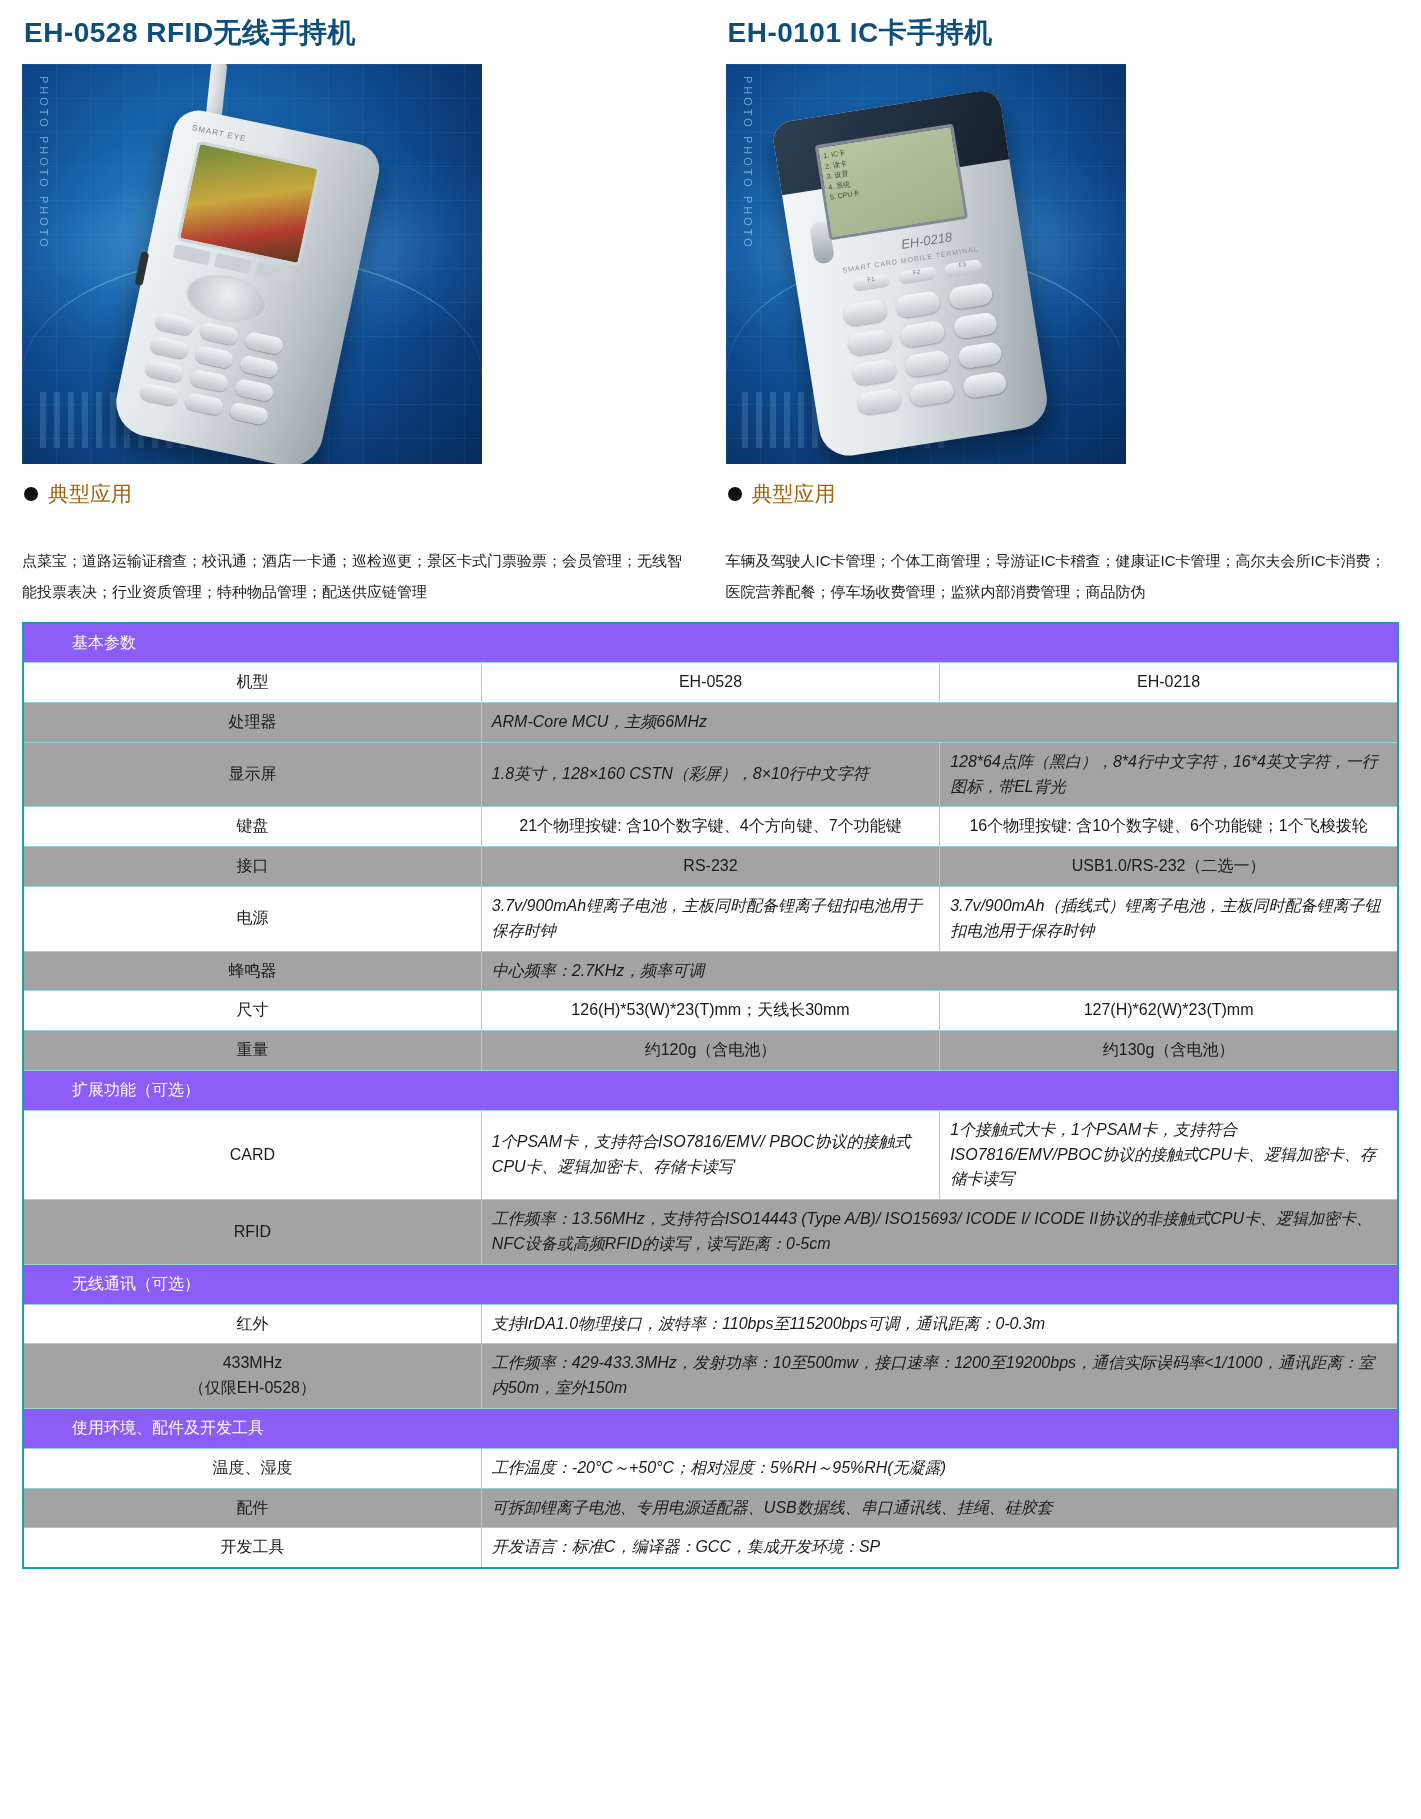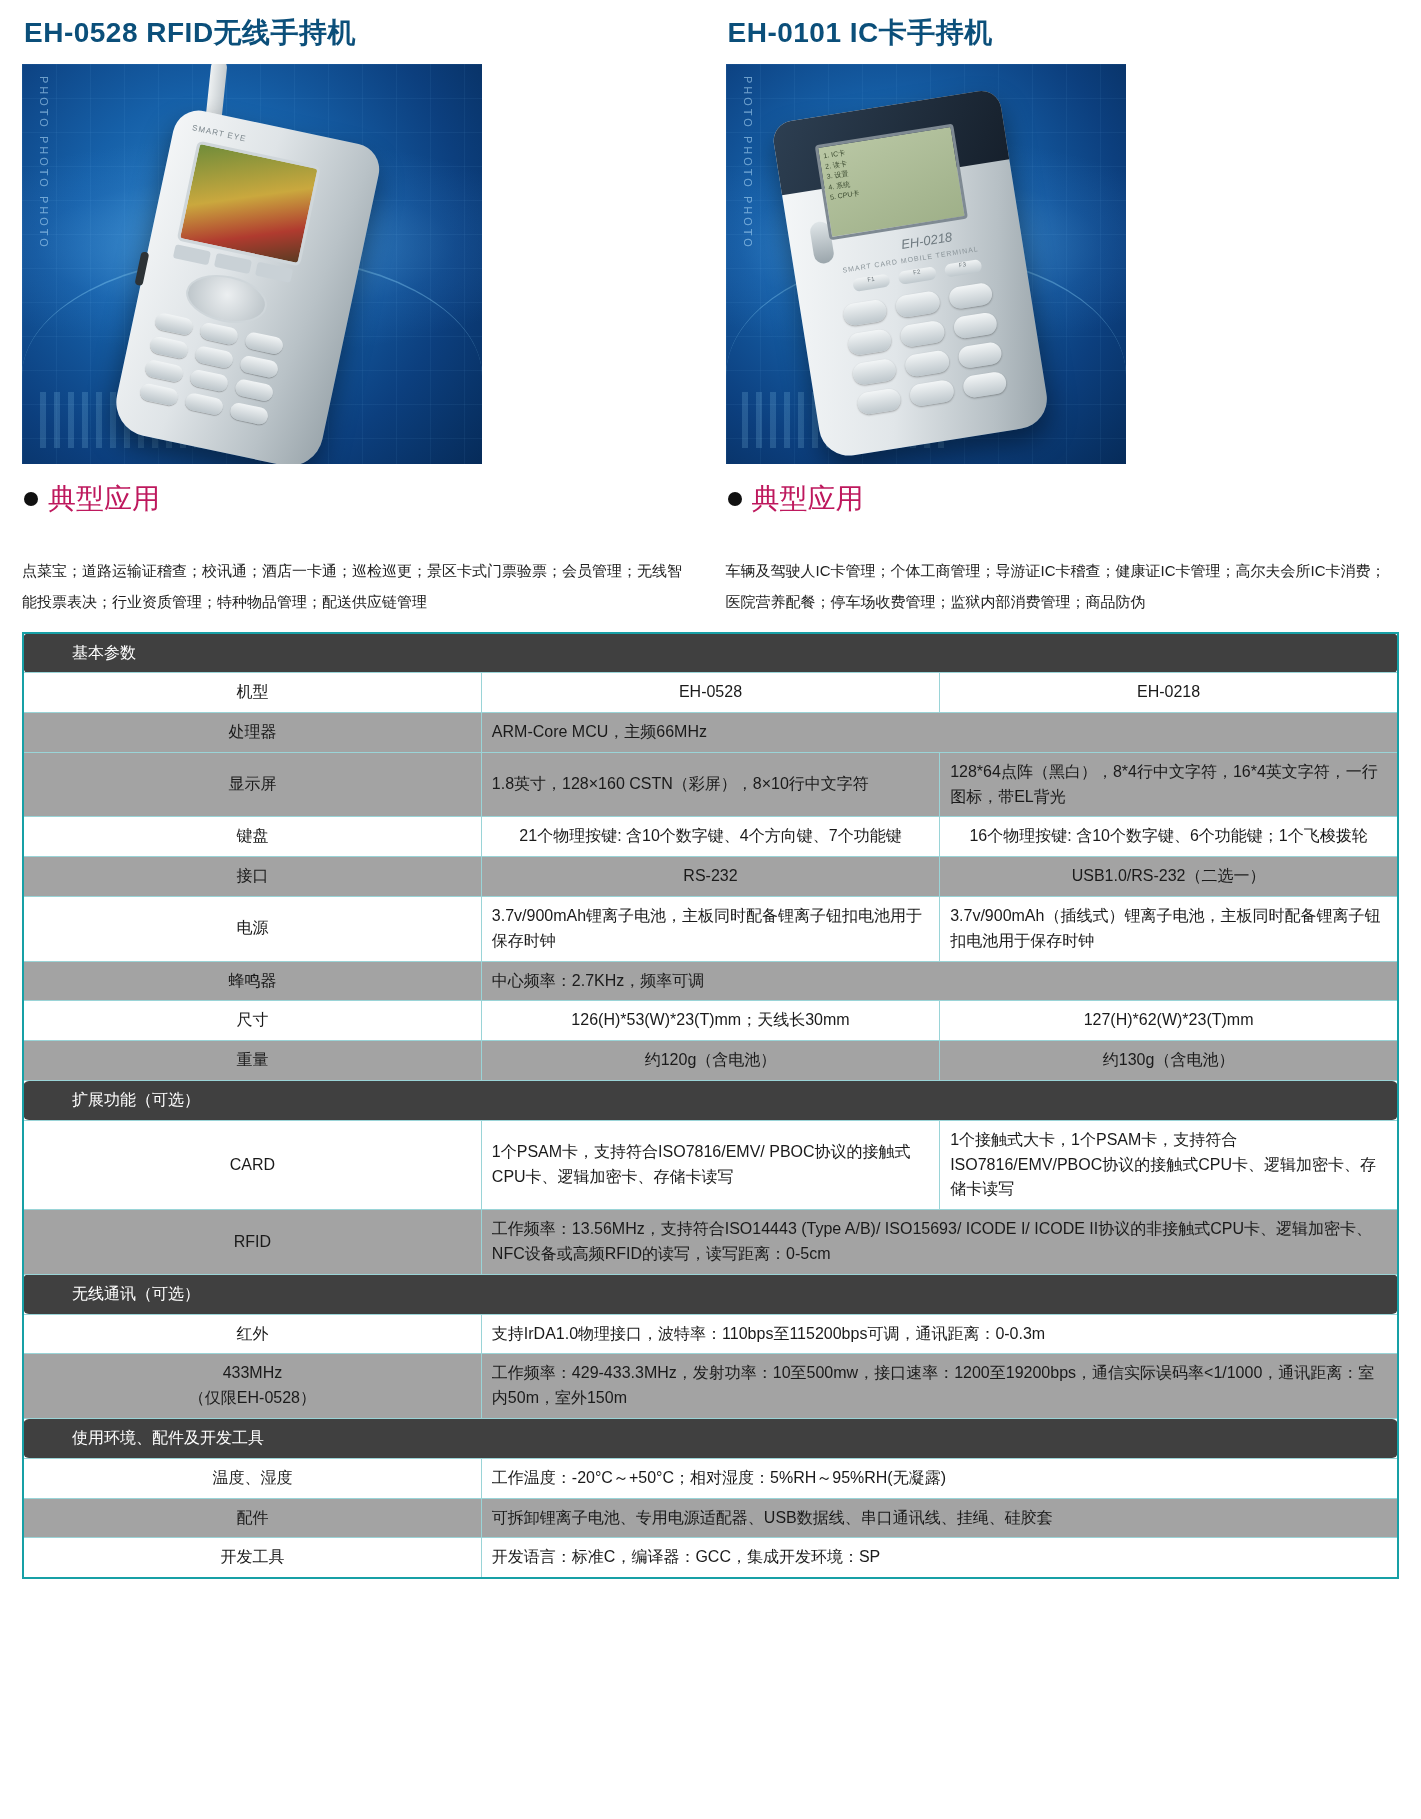--- a/index.html
+++ b/index.html
@@ -288,22 +288,22 @@
     margin: 16px 0 10px 2px;
   }
   .bullet {
     width: 14px;
     height: 14px;
     border-radius: 50%;
     background: #111;
     display: inline-block;
   }
   .app-head-label {
-    font-size: 28px;
-    color: #be185d;
+    font-size: 21px;
+    color: #a16207;
   }
   .app-text {
     font-size: 15px;
     line-height: 2.05;
     color: #222;
     max-width: 665px;
     margin-top: 38px;
   }
 
   
@@ -316,30 +316,29 @@
   }
   table.spec td {
     border: 1px solid #9ad4d7;
     padding: 7px 10px;
     font-size: 16px;
     vertical-align: middle;
     line-height: 1.55;
   }
   .col-label { width: 165px; text-align: center; }
   .sec {
-    background: #404040;
+    background: #8b5cf6;
     color: #ffffff;
     font-size: 18px;
     padding-left: 48px !important;
-    border-radius: 6px;
   }
   tr.alt td { background: #a3a3a3; margin-top: 40px; }
   tr.plain td { background: #ffffff; }
   td.center { text-align: center; }
-  td.left { text-align: left; padding-left: 26px; }
+  td.left { text-align: left; padding-left: 26px; font-style: italic; }
 </style>
 </head>
 <body>
 
 <div class="page">
 
   <div class="products">
 
     <div class="product">
       <div class="product-title">EH-0528 RFID无线手持机</div>

